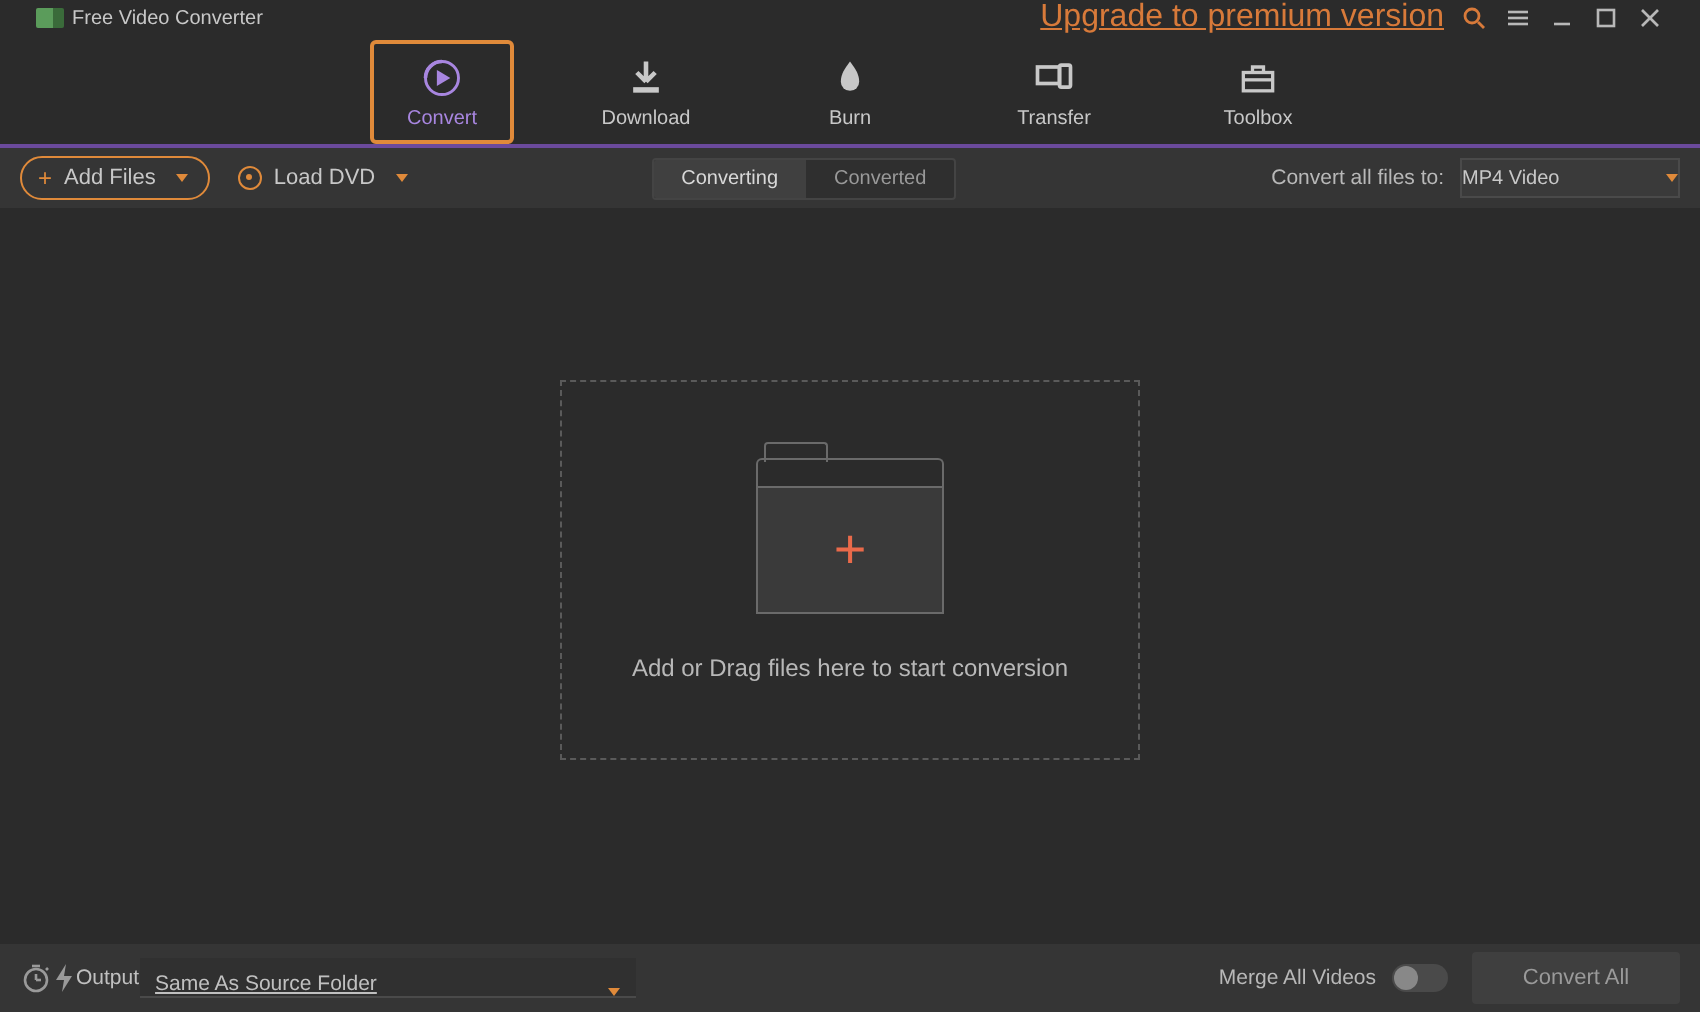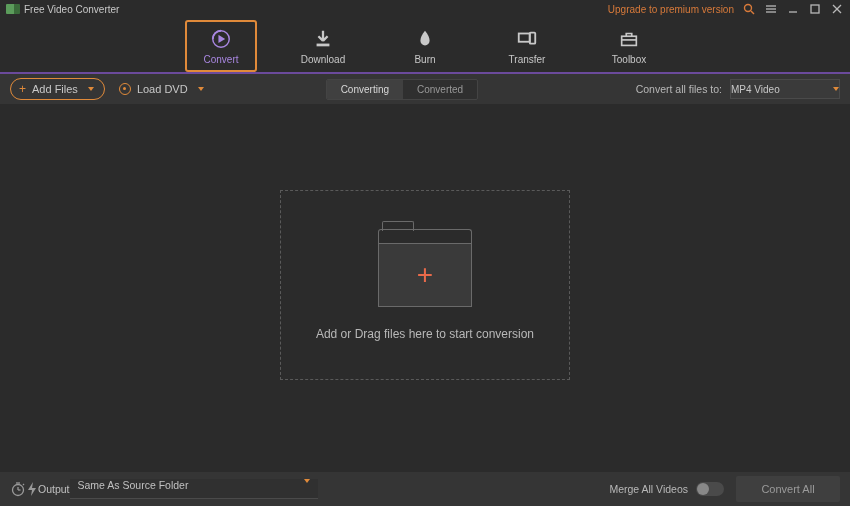--- a/index.html
+++ b/index.html
@@ -1,23 +1,23 @@
 <!DOCTYPE html>
 <html><head>
 <meta charset="utf-8">
 <style>
 * { margin: 0; padding: 0; box-sizing: border-box; }
 body { width: 850px; height: 506px; background: #2b2b2b; font-family: Arial, sans-serif; color: #b8b8b8; font-size: 12px; overflow: hidden; position: relative; }
 
-.titlebar { height: 18px; display: flex; align-items: center; padding: 0 6px; background: #2b2b2b; }
+.titlebar { height: 18px; display: flex; align-items: center; padding: 0 18px; background: #2b2b2b; }
 .titlebar-left { display: flex; align-items: center; gap: 4px; }
 .logo-icon { width: 14px; height: 10px; background: linear-gradient(90deg,#5b9c5b 0%,#5b9c5b 60%,#3a6b3a 60%); border-radius: 1px; position: relative; }
 .app-title { font-size: 10px; color: #c8c8c8; }
 .titlebar-right { margin-left: auto; display: flex; align-items: center; gap: 8px; }
-.upgrade-link { color: #d87a3a; font-size: 10px; cursor: pointer; }
+.upgrade-link { color: #d87a3a; font-size: 16px; text-decoration: underline; cursor: pointer; }
 .title-icon { width: 14px; height: 14px; display: flex; align-items: center; justify-content: center; color: #b8b8b8; cursor: pointer; }
 
 .topnav { height: 56px; display: flex; align-items: flex-end; justify-content: center; gap: 30px; background: #2b2b2b; border-bottom: 2px solid #6b4a9c; }
 .nav-item { width: 72px; height: 52px; display: flex; flex-direction: column; align-items: center; justify-content: center; gap: 4px; cursor: pointer; color: #c8c8c8; font-size: 10px; border-radius: 3px; }
 .nav-item svg { width: 22px; height: 22px; }
 .nav-item.active { border: 2px solid #e08a3a; color: #a886e0; }
 .nav-item.active svg { color: #a886e0; }
 
 .toolbar { height: 30px; background: #353535; display: flex; align-items: center; padding: 0 10px; gap: 14px; }
 .add-files { height: 22px; border: 1.5px solid #e08a3a; border-radius: 11px; display: flex; align-items: center; padding: 0 10px 0 8px; gap: 6px; color: #c8c8c8; font-size: 11px; cursor: pointer; }
@@ -40,21 +40,21 @@
 .folder-icon { width: 94px; height: 78px; position: relative; }
 .folder-back { position: absolute; top: 0; left: 0; width: 94px; height: 14px; border: 1.5px solid #6a6a6a; border-bottom: none; border-radius: 3px 3px 0 0; }
 .folder-tab { position: absolute; top: -8px; left: 4px; width: 32px; height: 10px; border: 1.5px solid #6a6a6a; border-bottom: none; border-radius: 2px 2px 0 0; background: #2b2b2b; }
 .folder-front { position: absolute; top: 14px; left: 0; width: 94px; height: 64px; background: #3a3a3a; border: 1.5px solid #6a6a6a; display: flex; align-items: center; justify-content: center; }
 .folder-plus { color: #e96a4a; font-size: 28px; font-weight: 200; }
 .drop-text { color: #b8b8b8; font-size: 12px; }
 
 .footer { position: absolute; bottom: 0; left: 0; right: 0; height: 34px; background: #353535; display: flex; align-items: center; padding: 0 10px; }
 .footer-icon { color: #9a9a9a; cursor: pointer; display: flex; align-items: center; }
 .output-label { font-size: 10.5px; color: #c0c0c0; }
-.output-select { width: 248px; height: 20px; background: #303030; border-bottom: 1px solid #4a4a4a; display: flex; align-items: flex-start; justify-content: space-between; padding: 0 8px; font-size: 10.5px; color: #c0c0c0; cursor: pointer; }
+.output-select { width: 248px; height: 20px; background: #303030; border-bottom: 1px solid #4a4a4a; display: flex; align-items: flex-end; justify-content: space-between; padding: 0 8px; font-size: 10.5px; color: #c0c0c0; cursor: pointer; text-decoration: underline; }
 .output-select .caret { width: 0; height: 0; border-left: 3px solid transparent; border-right: 3px solid transparent; border-top: 4px solid #e08a3a; }
 .merge-wrap { margin-left: auto; display: flex; align-items: center; gap: 8px; font-size: 10.5px; }
 .toggle { width: 28px; height: 14px; background: #4a4a4a; border-radius: 7px; position: relative; cursor: pointer; }
 .toggle:after { content: ''; position: absolute; width: 12px; height: 12px; background: #888; border-radius: 50%; top: 1px; left: 1px; }
 .convert-all-btn { width: 104px; height: 26px; background: #3f3f3f; color: #9a9a9a; border-radius: 2px; display: flex; align-items: center; justify-content: center; font-size: 11px; cursor: pointer; margin-left: 12px; }
 </style>
 </head>
 <body>
 
 <div class="titlebar">

